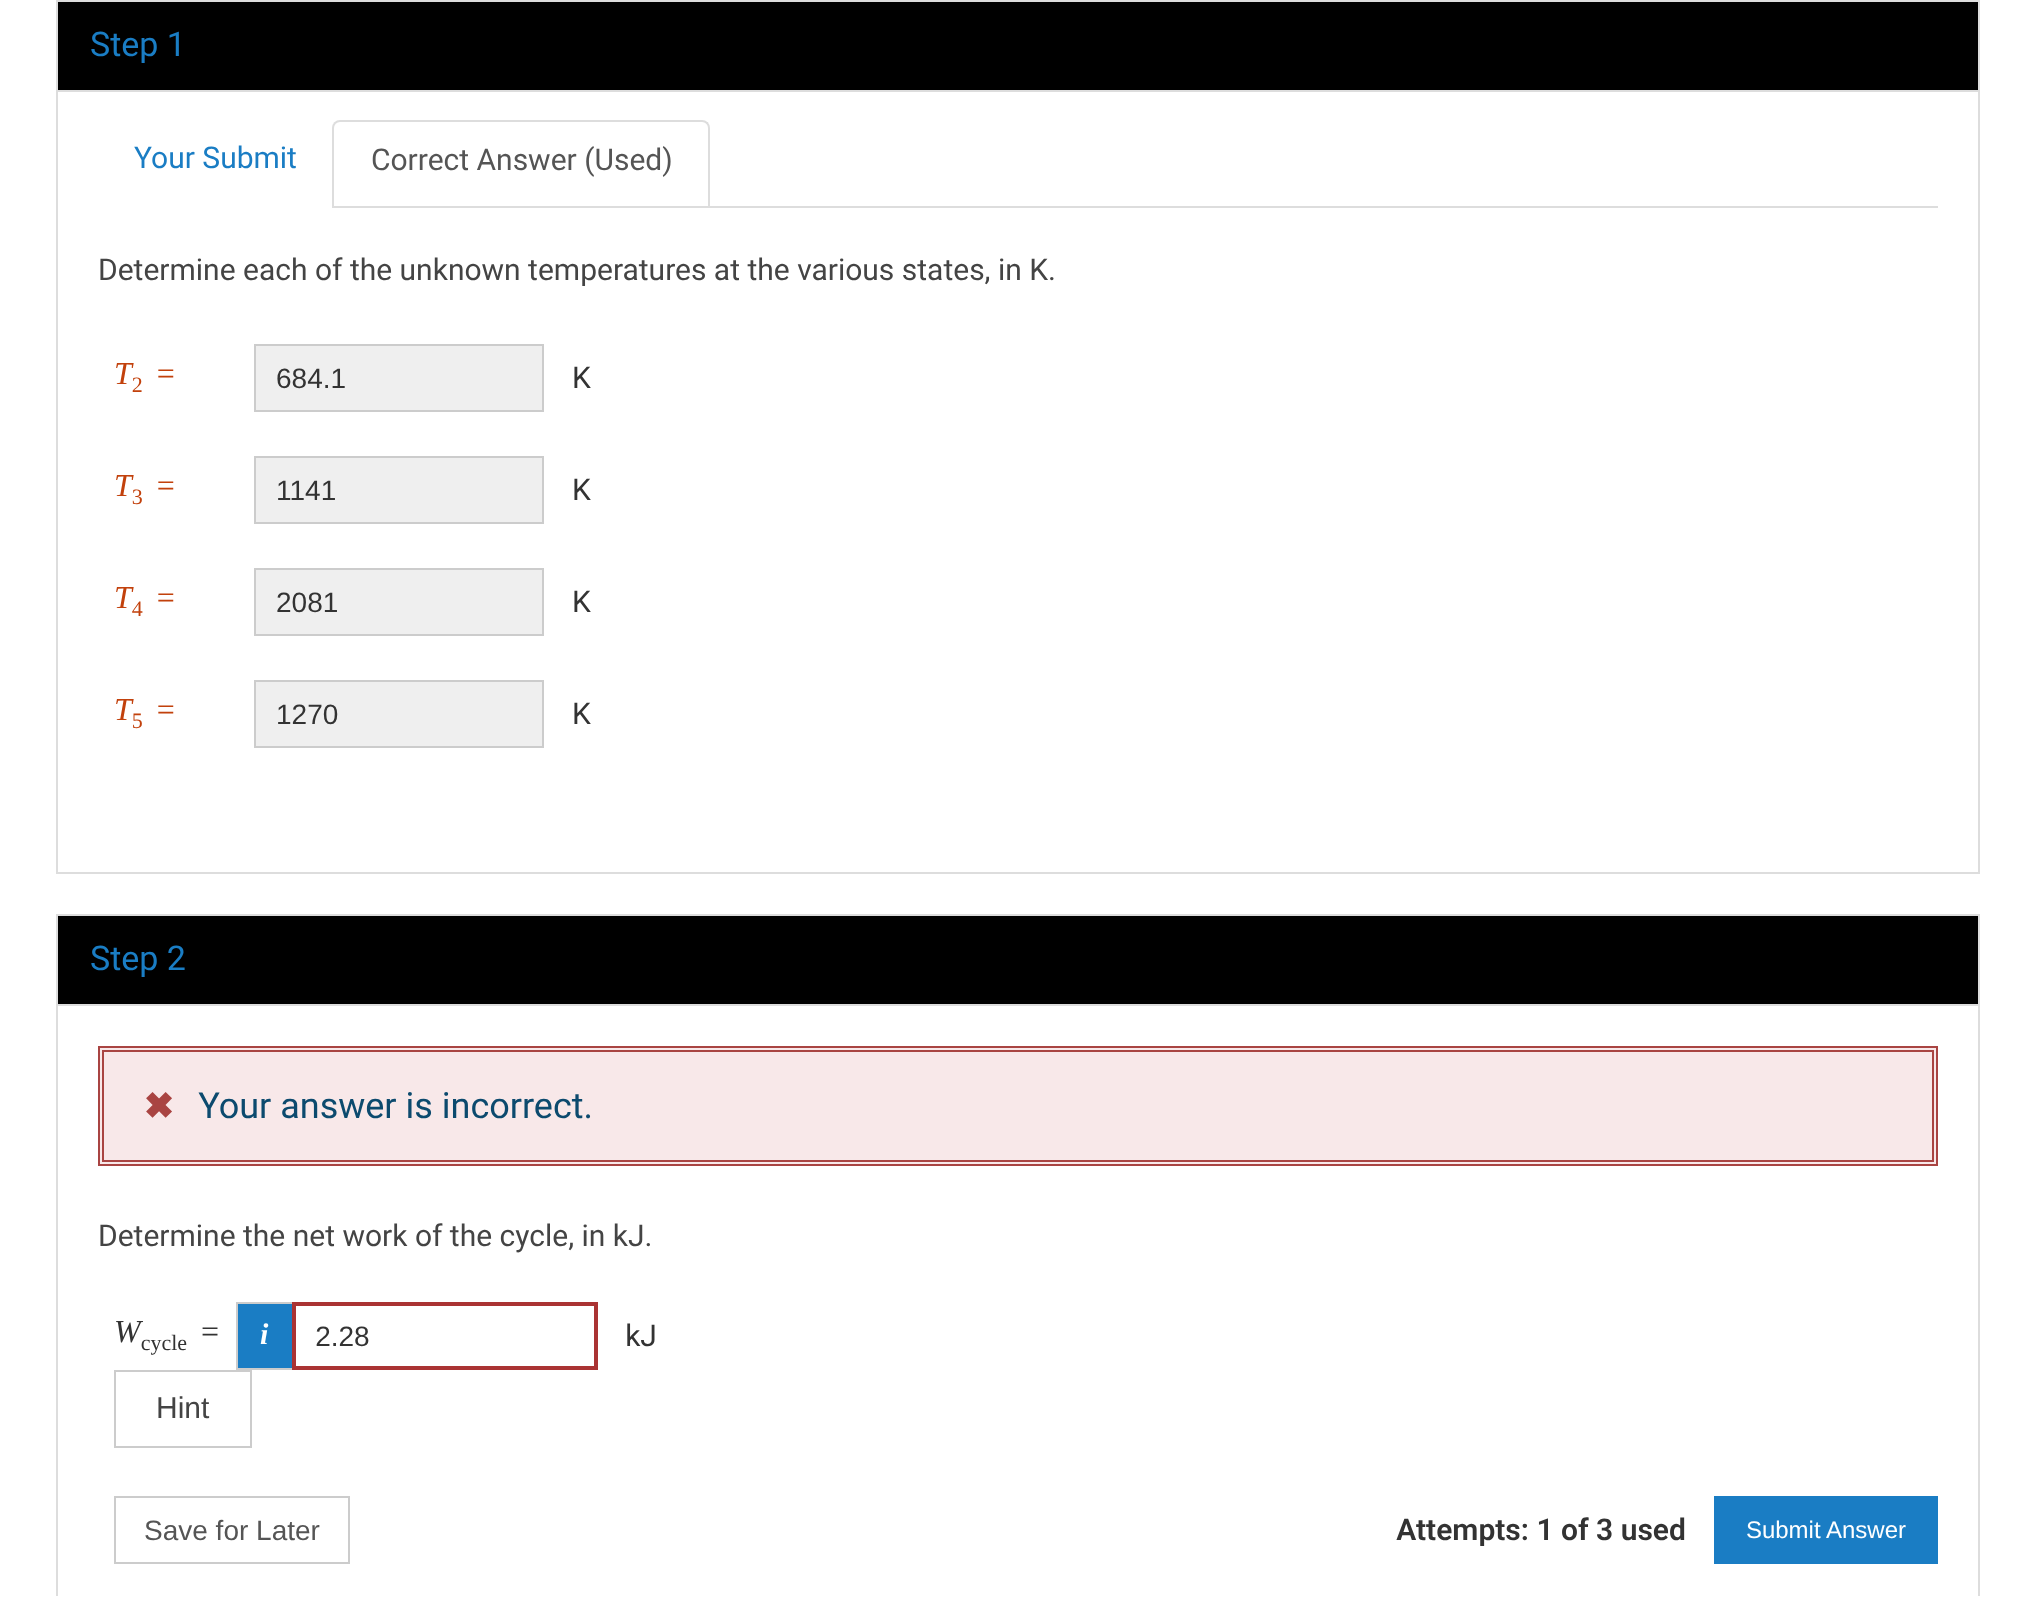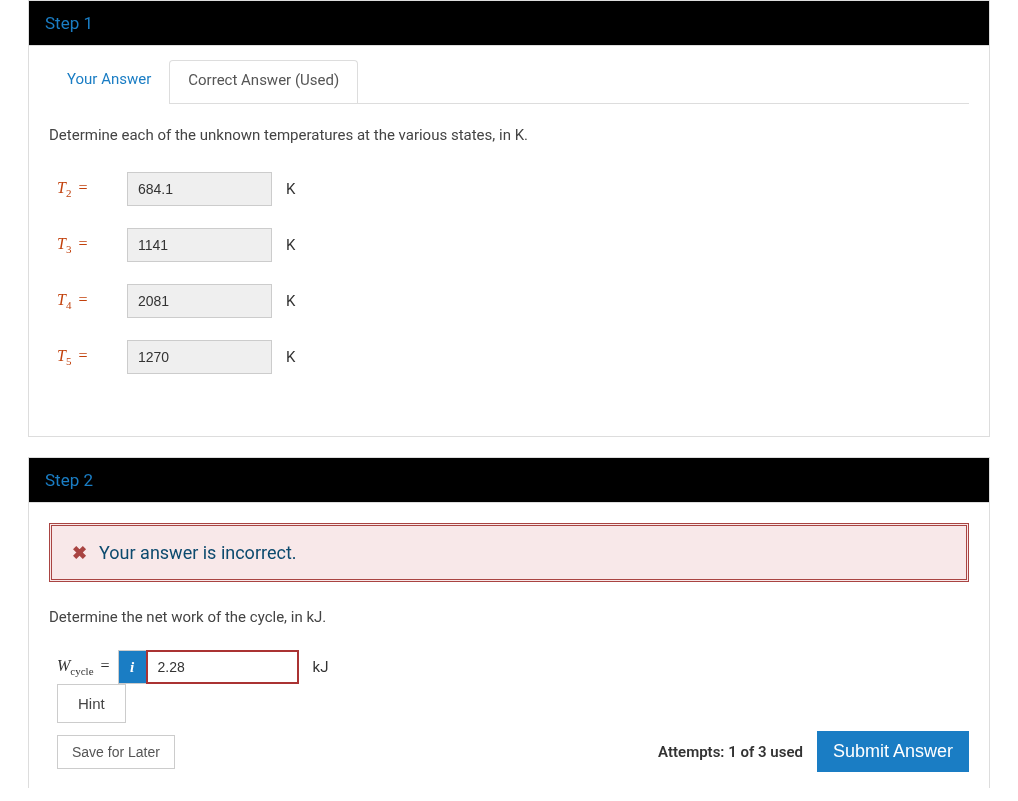--- a/index.html
+++ b/index.html
@@ -146,21 +146,21 @@
     }
     .hint-button {
       display: inline-block;
       padding: 10px 20px;
       border: 1px solid #ccc;
       background: #fff;
       font-size: 15px;
       color: #444;
       cursor: pointer;
       margin-left: 8px;
-      margin-bottom: 8px;
+      margin-bottom: 24px;
     }
     .footer-row {
       display: flex;
       justify-content: space-between;
       align-items: center;
       padding-left: 8px;
     }
     .save-later {
       padding: 8px 14px;
       border: 1px solid #ccc;
@@ -177,21 +177,21 @@
     .attempts {
       font-weight: 600;
       font-size: 15px;
       color: #333;
     }
     .submit-btn {
       padding: 10px 16px;
       background: #1a7dc4;
       color: #fff;
       border: none;
-      font-size: 18px;
+      font-size: 12px;
       cursor: pointer;
     }
     .w-label {
       font-family: Georgia, "Times New Roman", serif;
       font-style: italic;
       font-size: 16px;
       color: #333;
       margin-right: 8px;
       margin-left: 2px;
     }
@@ -210,21 +210,21 @@
   </style>
 </head>
 <body>
 
 <div class="container">
 
   <div class="step-panel">
     <div class="step-header">Step 1</div>
     <div class="step-body">
       <div class="tabs">
-        <div class="tab active">Your Answer</div>
+        <div class="tab active">Your Submit</div>
         <div class="tab inactive-with-border">Correct Answer (Used)</div>
       </div>
       <div class="prompt">Determine each of the unknown temperatures at the various states, in K.</div>
 
       <div class="input-row">
         <span class="var-label">
           <span>T</span><sub>2</sub><span class="eq"> =</span>
         </span>
         <input class="value-input" readonly="" value="684.1" style="">
         <span class="unit">K</span>

